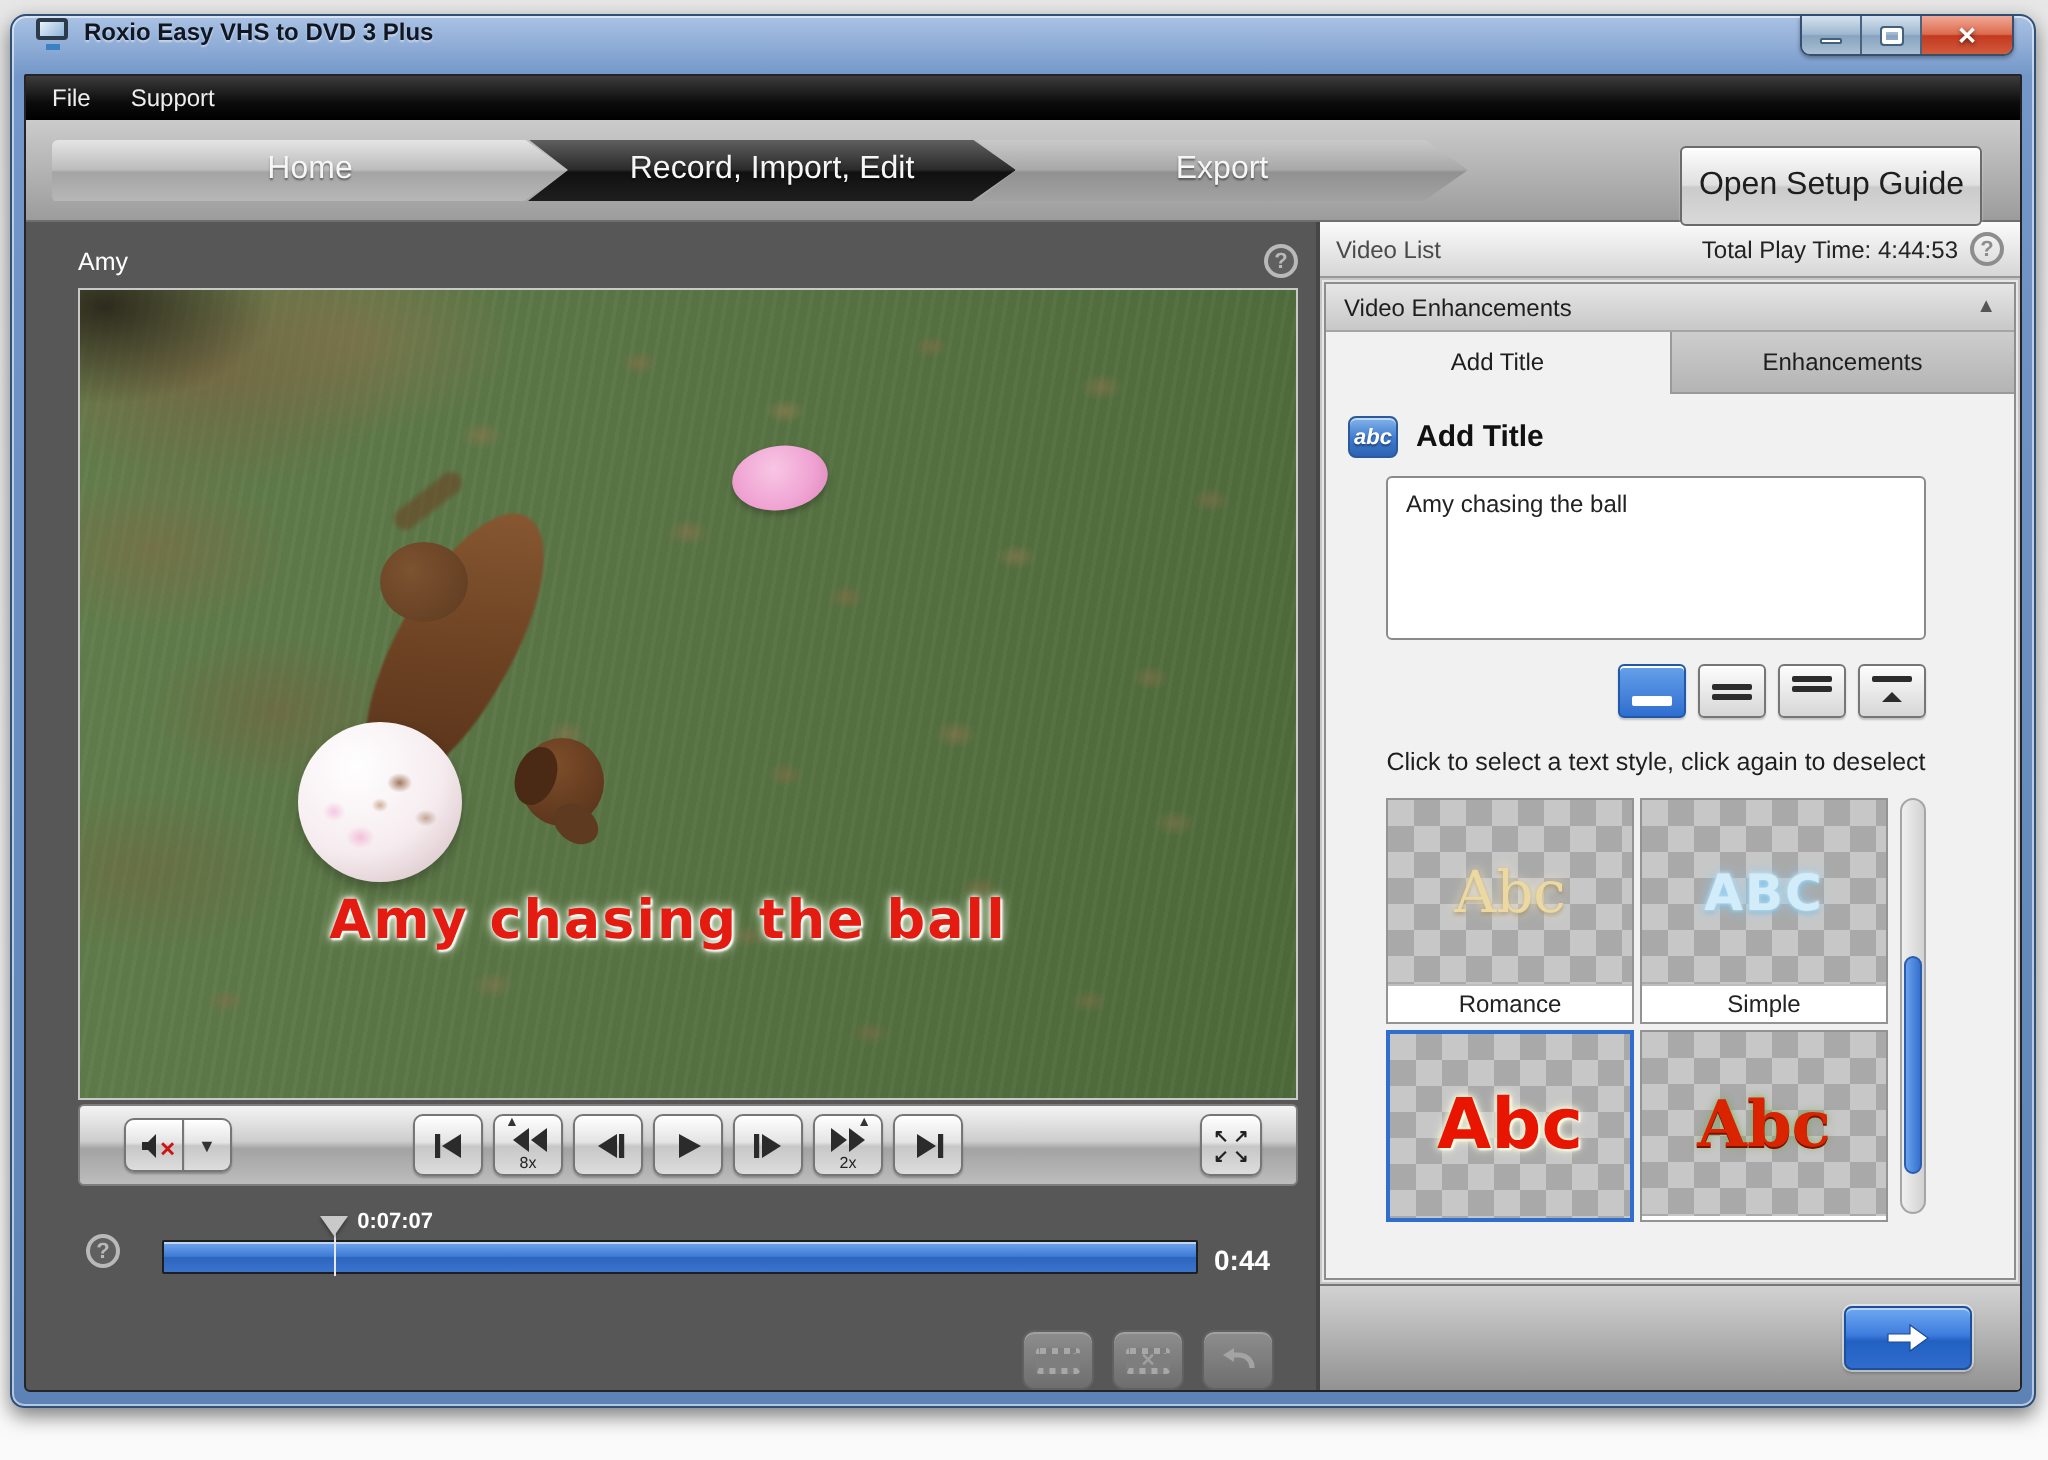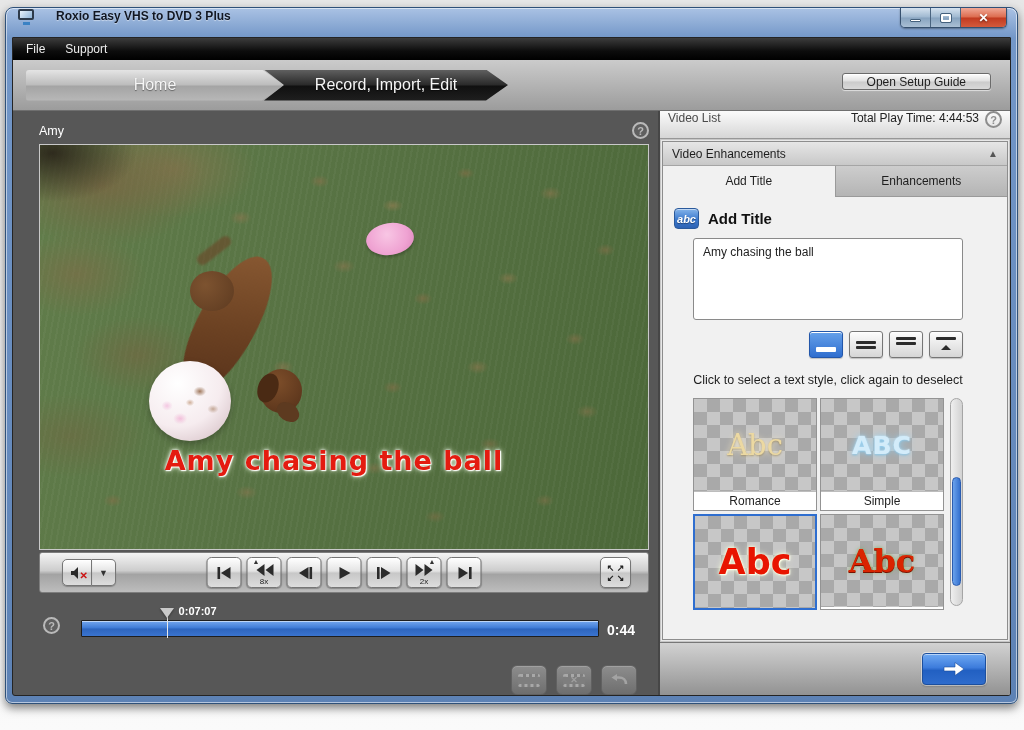--- a/index.html
+++ b/index.html
@@ -11,21 +11,21 @@
   }
   
   .window {
     position:absolute; left:5px; top:7px; width:1013px; height:697px;
     border-radius:8px 8px 7px 7px;
     background:linear-gradient(#aac2e4,#7397c8 30px,#5d82b5 60%,#6habc 100%);
     background:linear-gradient(#aac2e4,#7397c8 30px,#5d82b5);
     border:1px solid #2f5179;
     box-shadow:0 4px 10px rgba(0,0,0,.5), inset 0 0 0 1px rgba(255,255,255,.55);
   }
-  .titlebar { height:15px; display:flex; align-items:center; padding-left:12px; gap:21px; position:relative; }
+  .titlebar { height:15px; display:flex; align-items:center; padding-left:12px; gap:7px; position:relative; }
   .app-icon { width:17px; height:14px; position:relative; }
   .app-icon .screen { width:16px; height:11px; border:2px solid #2d3a4a; border-radius:2px;
     background:linear-gradient(135deg,#e8f2fb,#8fb4d8); }
   .app-icon .stand { position:absolute; left:5px; bottom:-2px; width:7px; height:3px; background:#3b82c4; }
   .title-text { font-size:12px; font-weight:bold; color:#101622; text-shadow:0 1px 1px rgba(255,255,255,.5); }
   .win-controls { position:absolute; top:0; right:10px; display:flex; height:20px;
     border:1px solid #36506e; border-top:none; border-radius:0 0 5px 5px; overflow:hidden;
     box-shadow:0 1px 2px rgba(0,0,0,.35); }
   .wc { width:30px; display:flex; align-items:center; justify-content:center;
     background:linear-gradient(#d5e2ef,#9fb8d0 48%,#87a3bf 52%,#aabfd4); border-right:1px solid #4a647f; }
@@ -50,22 +50,22 @@
   .chev { display:flex; align-items:center; justify-content:center; font-size:16px; color:#f6f6f6;
     text-shadow:0 1px 1px rgba(0,0,0,.45); }
   .chev.first { width:258px; clip-path:polygon(0 0, calc(100% - 22px) 0, 100% 50%, calc(100% - 22px) 100%, 0 100%);
     background:linear-gradient(#e4e4e4,#bcbcbc 48%,#a4a4a4 52%,#b8b8b8); border-radius:3px 0 0 3px; }
   .chev.mid { width:244px; margin-left:-20px;
     clip-path:polygon(0 0, calc(100% - 22px) 0, 100% 50%, calc(100% - 22px) 100%, 0 100%, 20px 50%);
     background:linear-gradient(#5f5f5f,#2a2a2a 48%,#101010 52%,#1f1f1f); }
   .chev.last { width:246px; margin-left:-20px;
     clip-path:polygon(0 0, calc(100% - 22px) 0, 100% 50%, calc(100% - 22px) 100%, 0 100%, 20px 50%);
     background:linear-gradient(#c9c9c9,#a8a8a8 48%,#919191 52%,#a3a3a3); }
-  .setup-btn { position:absolute; right:19px; top:13px; height:17px; padding:0 24px;
-    border:1px solid #6b6b6b; border-radius:3px; font-size:12px; color:#1e1e1e;
+  .setup-btn { position:absolute; right:19px; top:13px; height:40px; padding:0 8px;
+    border:1px solid #6b6b6b; border-radius:3px; font-size:16px; color:#1e1e1e;
     background:linear-gradient(#fdfdfd,#e0e0e0 48%,#cbcbcb 52%,#d9d9d9);
     box-shadow:0 1px 1px rgba(255,255,255,.6), inset 0 1px 0 #fff; cursor:pointer; }
   
   .main { flex:1; display:flex; min-height:0; }
   .left-pane { flex:1; padding:7px 0 0 26px; display:flex; flex-direction:column; }
   .video-header { width:610px; height:26px; display:flex; align-items:center; justify-content:space-between; }
   .clip-name { color:#fff; font-size:12.5px;text-align:right; }
   .help-icon { width:17px; height:17px; border-radius:50%; border:2px solid #b9b9b9; color:#b9b9b9;
     font-size:11px; font-weight:bold; display:flex; align-items:center; justify-content:center; background:rgba(255,255,255,.06); }
   .help-icon.dark { border-color:#8d8d8d; color:#8d8d8d; background:transparent; }
@@ -175,21 +175,21 @@
   .edit-btn { width:36px; height:30px; border-radius:6px; border:1px solid #616161;
     background:linear-gradient(#8d8d8d,#6e6e6e); box-shadow:inset 0 1px 0 rgba(255,255,255,.18);
     display:flex; align-items:center; justify-content:center; position:relative; }
   .film { width:22px; height:13px; background:#7e7e7e; border-radius:2px;
     border-top:3px dotted #a8a8a8; border-bottom:3px dotted #a8a8a8; }
   .film-x { position:absolute; font-size:9px; font-weight:bold; color:#9f9f9f; }
   
   .right-pane { width:352px; flex:0 0 352px; background:#c6c6c6; border-left:2px solid #464646;
     display:flex; flex-direction:column; min-height:0; }
   .vl-header { height:28px; flex:0 0 28px; background:linear-gradient(#fbfbfb,#d6d6d6);
-    border-bottom:1px solid #979797; display:flex; padding:0 8px; gap:6px; }
+    border-bottom:1px solid #979797; display:flex; align-items:center; padding:0 8px; gap:6px; }
   .vl-title { font-size:12px; color:#4a4a4a; flex:1; }
   .vl-total { font-size:12px; color:#222; }
   .enh-wrap { flex:1; margin:2px 2px 0 2px; border:1px solid #8d8d8d; background:#d946ef;
     display:flex; flex-direction:column; min-height:0; box-shadow:0 0 0 1px rgba(255,255,255,.6); }
   .enh-header { height:24px; flex:0 0 24px; background:linear-gradient(#e6e6e6,#c8c8c8);
     border-bottom:1px solid #a5a5a5; display:flex; align-items:center; padding:0 9px; }
   .enh-title { font-size:12px; color:#1e1e1e; flex:1; }
   .enh-collapse { font-size:10px; color:#555; cursor:pointer; }
   .tabs { display:flex; height:31px; flex:0 0 31px; border-bottom:1px solid #9a9a9a; background:#c2c2c2; }
   .tab { flex:1; display:flex; align-items:center; justify-content:center; font-size:12px; color:#1e1e1e; cursor:pointer; }
@@ -283,20 +283,21 @@
   </div>
   <div class="client">
     <div class="menubar">
       <span class="menu-item">File</span>
       <span class="menu-item">Support</span>
     </div>
     <div class="navband">
       <div class="chevrons">
         <div class="chev first">Home</div>
         <div class="chev mid">Record, Import, Edit</div>
+        <div class="chev last">Export</div>
       </div>
       <button class="setup-btn">Open Setup Guide</button>
     </div>
     <div class="main">
 
       <div class="left-pane">
         <div class="video-header">
           <span class="clip-name">Amy</span>
           <span class="help-icon">?</span>
         </div>

